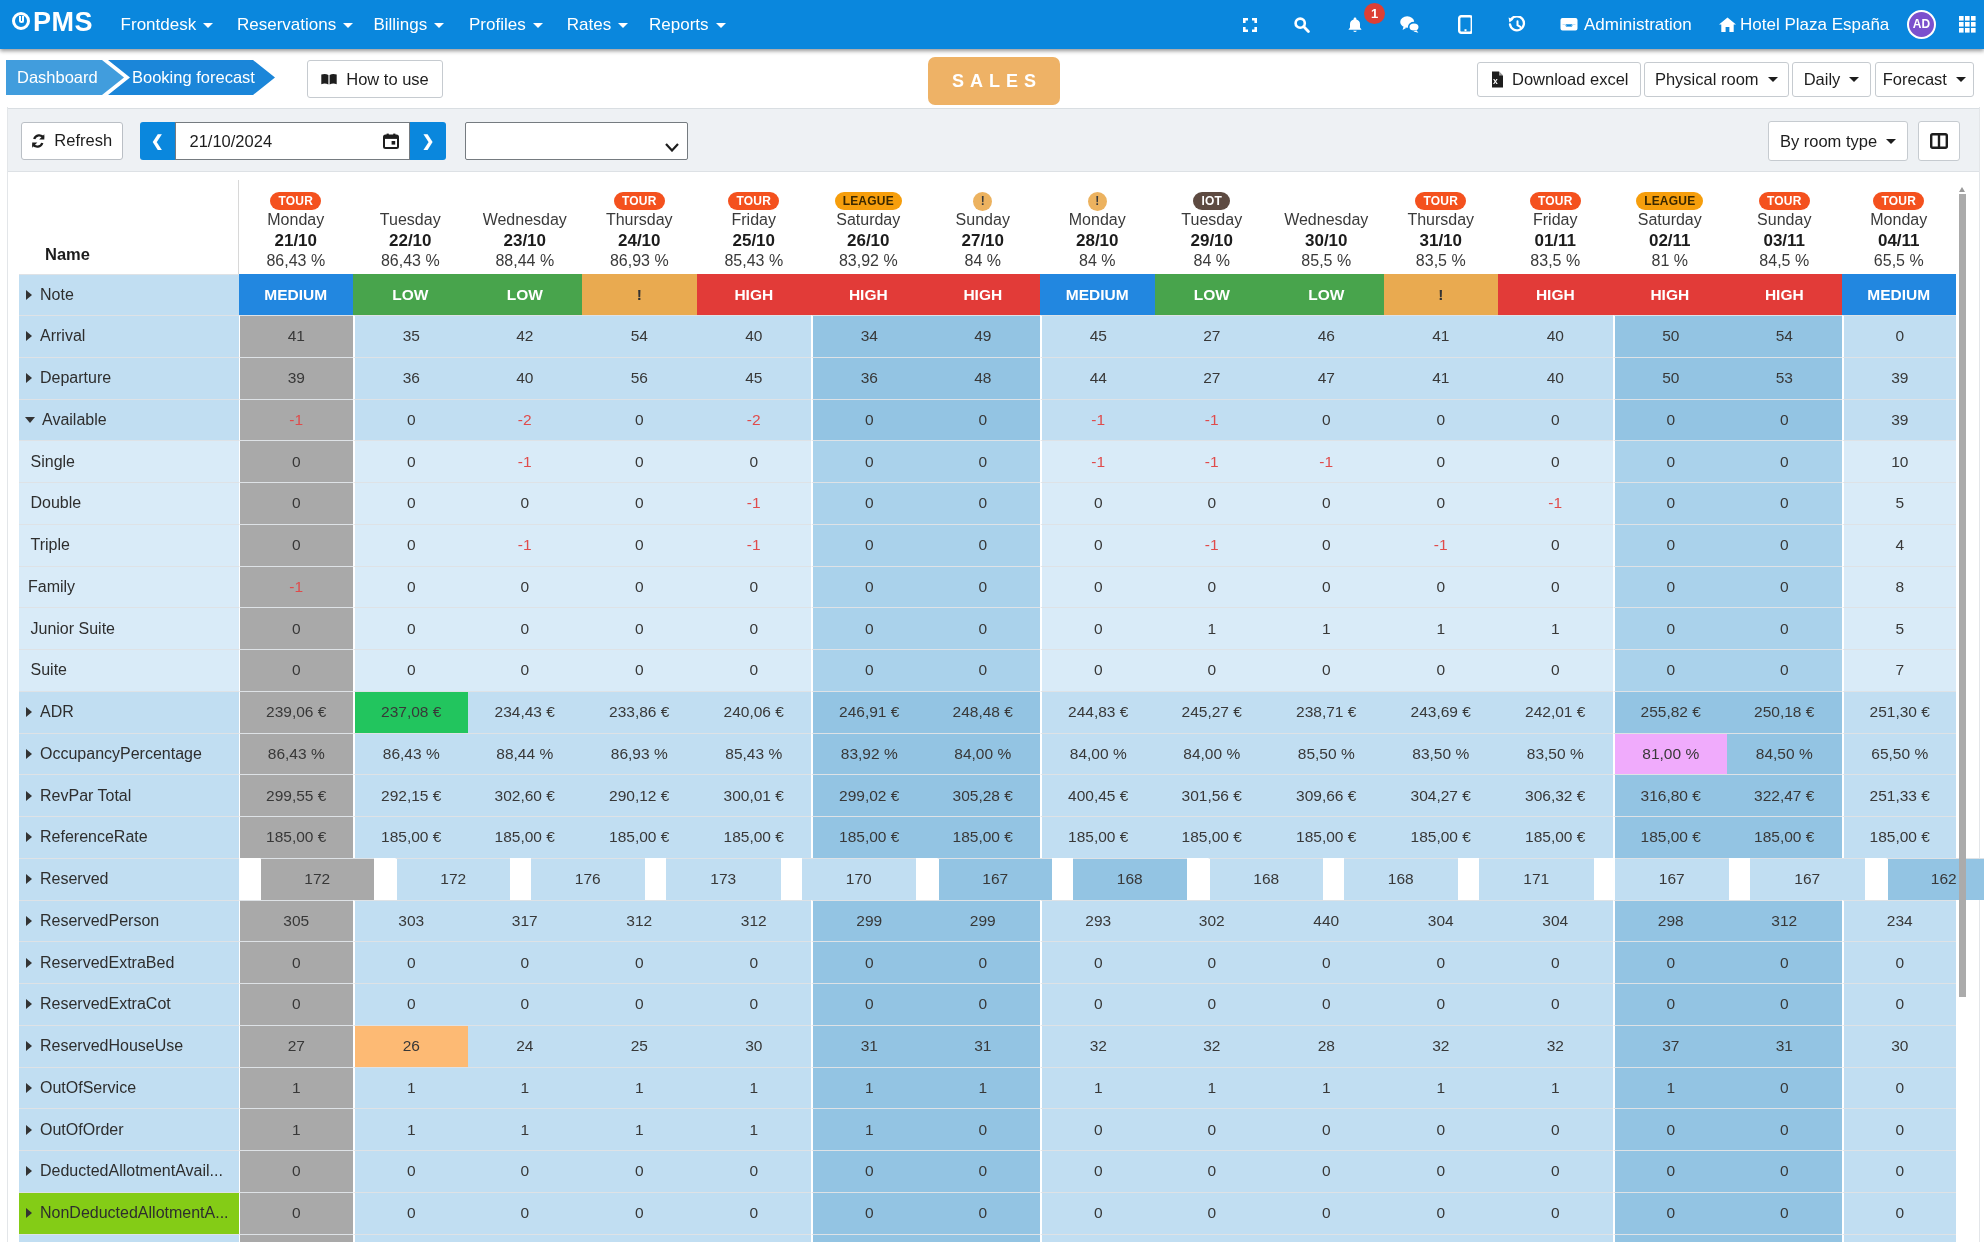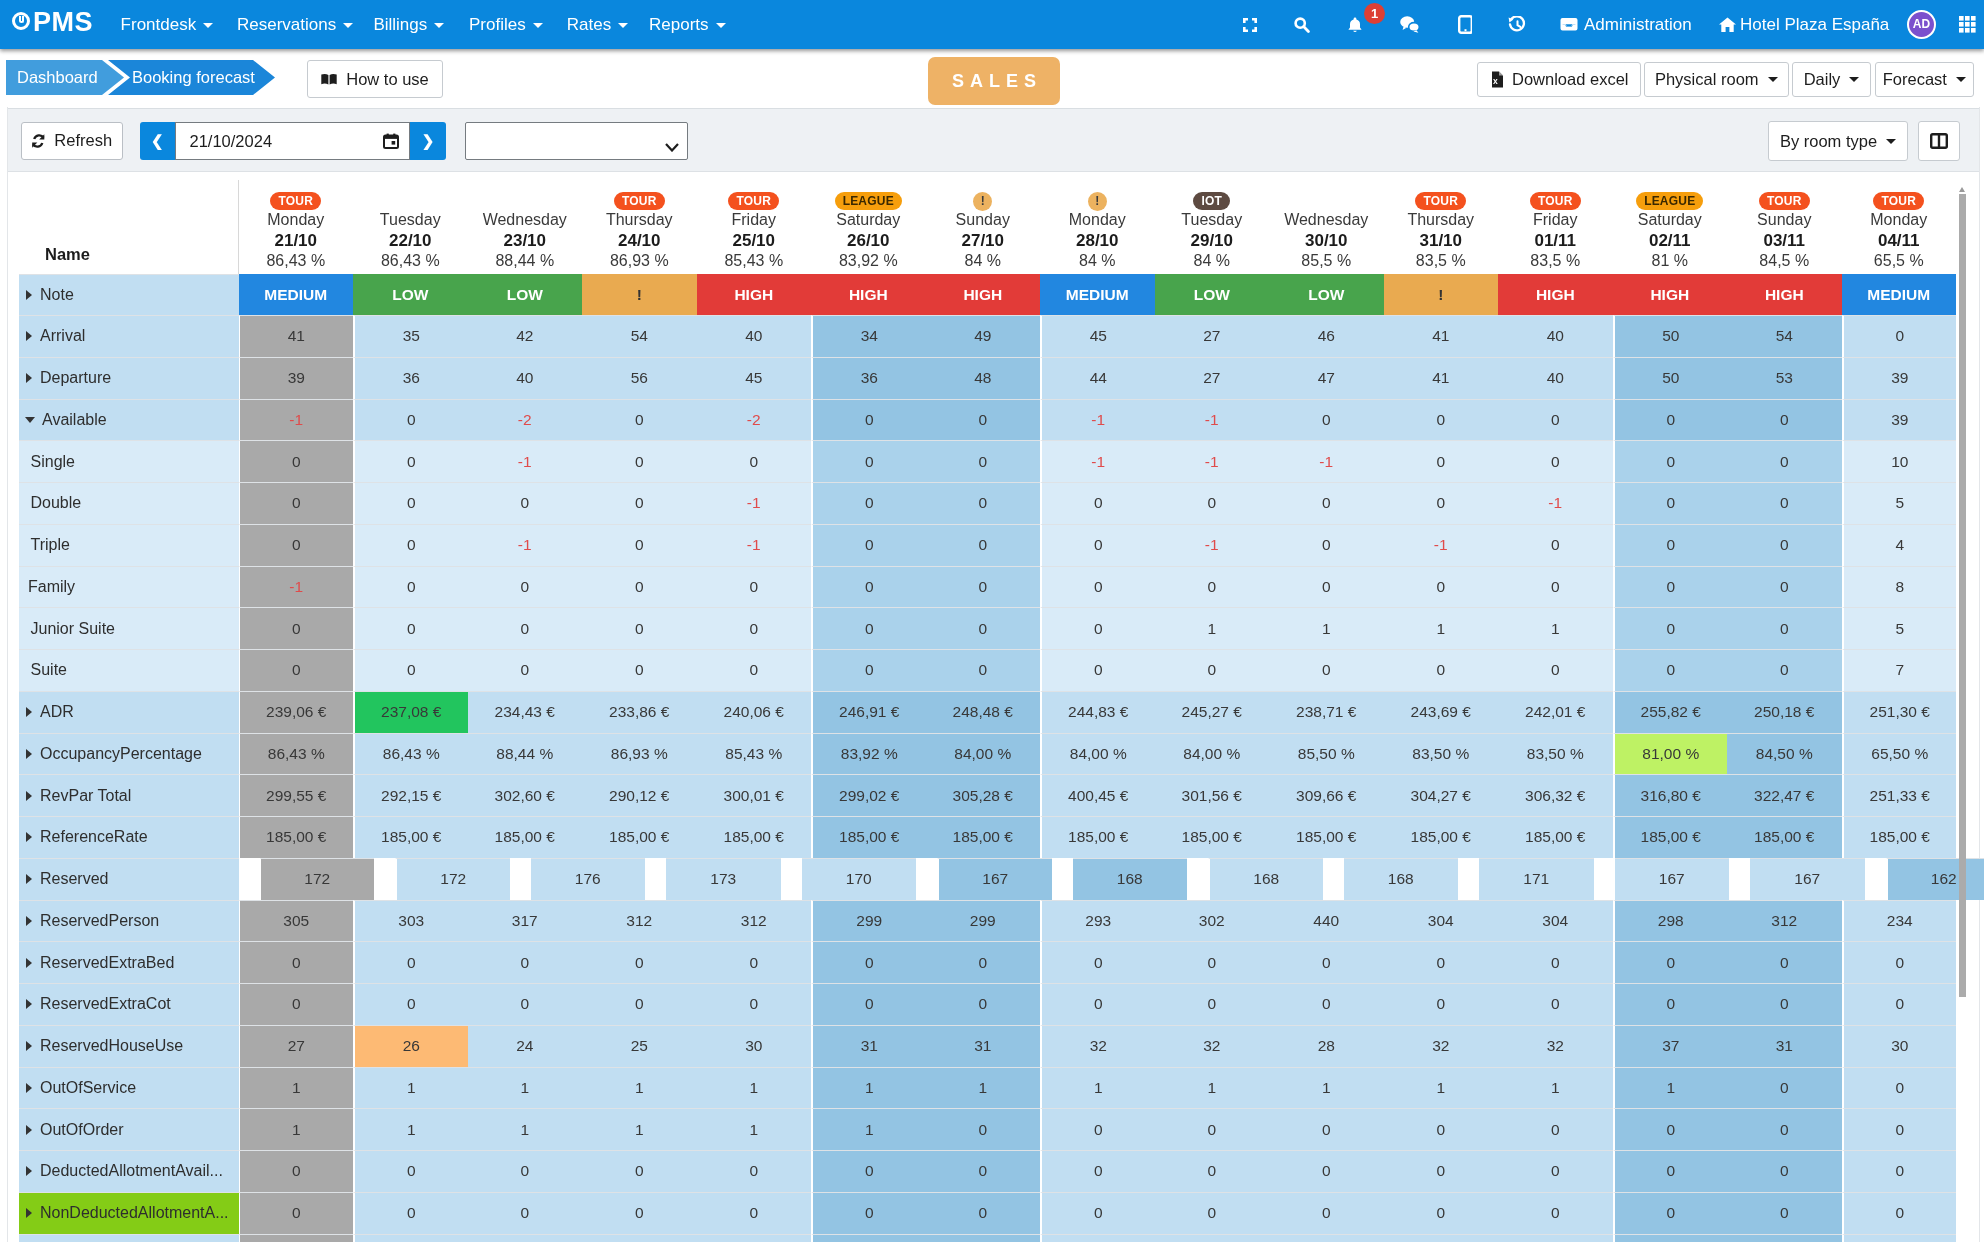--- a/index.html
+++ b/index.html
@@ -464,21 +464,21 @@
 <div class="dcell" style="background:#c1def2;border-top:1px solid #dee2e6;">88,44 %</div>
 <div class="dcell" style="background:#c1def2;border-top:1px solid #dee2e6;">86,93 %</div>
 <div class="dcell" style="background:#c1def2;border-top:1px solid #dee2e6;">85,43 %</div>
 <div class="dcell" style="background:#93c4e3;border-top:1px solid #dee2e6;border-left:2px solid #fff;">83,92 %</div>
 <div class="dcell" style="background:#93c4e3;border-top:1px solid #dee2e6;">84,00 %</div>
 <div class="dcell" style="background:#c1def2;border-top:1px solid #dee2e6;border-left:2px solid #fff;">84,00 %</div>
 <div class="dcell" style="background:#c1def2;border-top:1px solid #dee2e6;">84,00 %</div>
 <div class="dcell" style="background:#c1def2;border-top:1px solid #dee2e6;">85,50 %</div>
 <div class="dcell" style="background:#c1def2;border-top:1px solid #dee2e6;">83,50 %</div>
 <div class="dcell" style="background:#c1def2;border-top:1px solid #dee2e6;">83,50 %</div>
-<div class="dcell" style="background:#bef264;border-top:1px solid #dee2e6;border-left:2px solid #fff;">81,00 %</div>
+<div class="dcell" style="background:#f0abfc;border-top:1px solid #dee2e6;border-left:2px solid #fff;">81,00 %</div>
 <div class="dcell" style="background:#93c4e3;border-top:1px solid #dee2e6;">84,50 %</div>
 <div class="dcell" style="background:#c1def2;border-top:1px solid #dee2e6;border-left:2px solid #fff;">65,50 %</div>
 </div>
 <div class="row" style="top:774.25px;height:41.75px;">
 <div class="ncell" style="background:#c1def2;border-top:1px solid #dee2e6;"><span class="tri"></span>RevPar Total</div>
 <div class="dcell" style="background:#a9a9a9;border-top:1px solid #dee2e6;border-left:1.5px solid #fff;">299,55 €</div>
 <div class="dcell" style="background:#c1def2;border-top:1px solid #dee2e6;border-left:2px solid #fff;">292,15 €</div>
 <div class="dcell" style="background:#c1def2;border-top:1px solid #dee2e6;">302,60 €</div>
 <div class="dcell" style="background:#c1def2;border-top:1px solid #dee2e6;">290,12 €</div>
 <div class="dcell" style="background:#c1def2;border-top:1px solid #dee2e6;">300,01 €</div>

